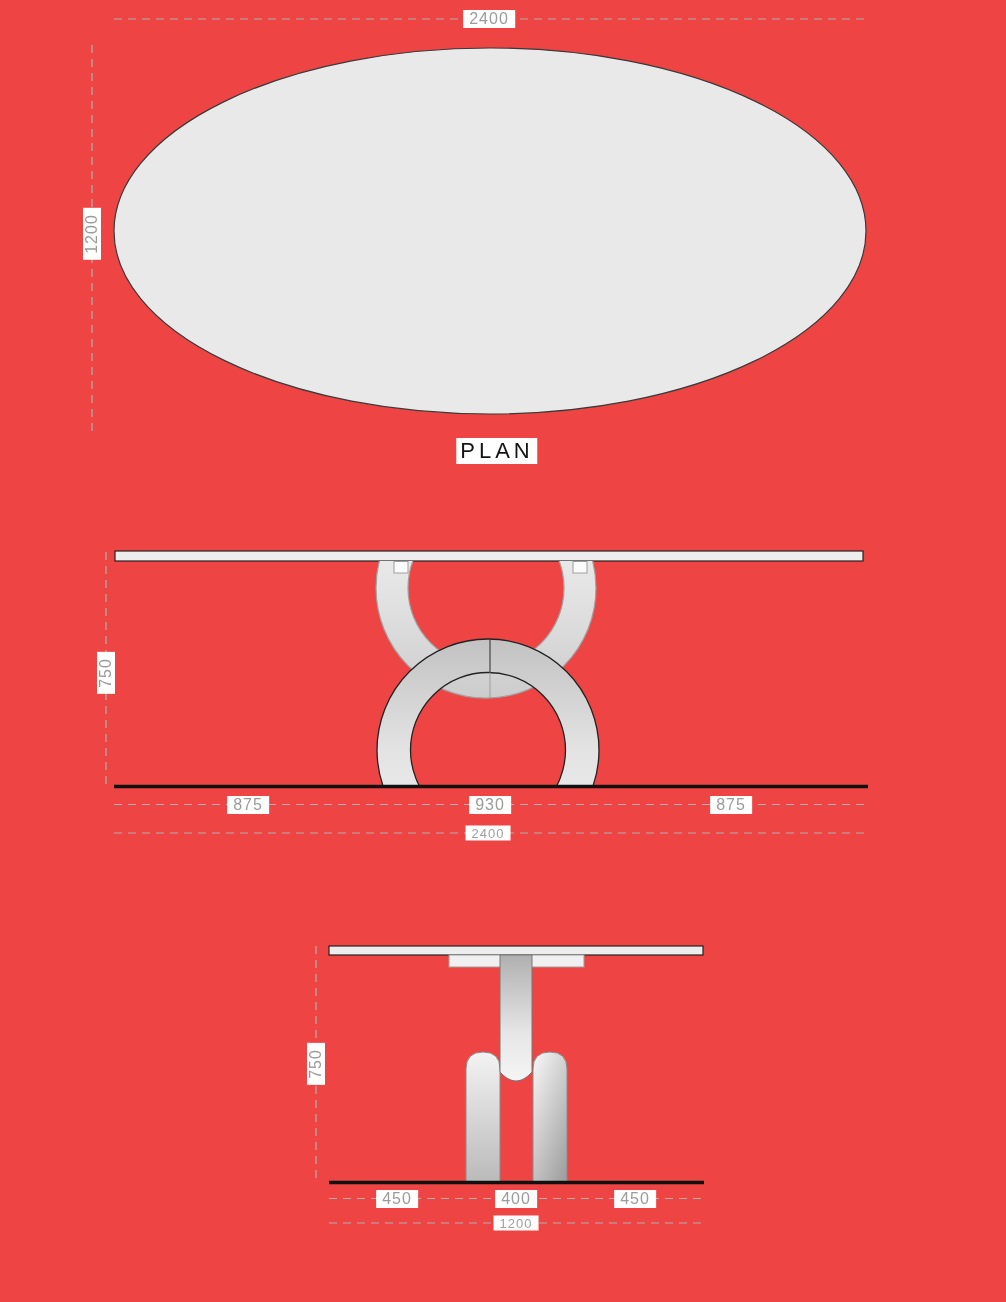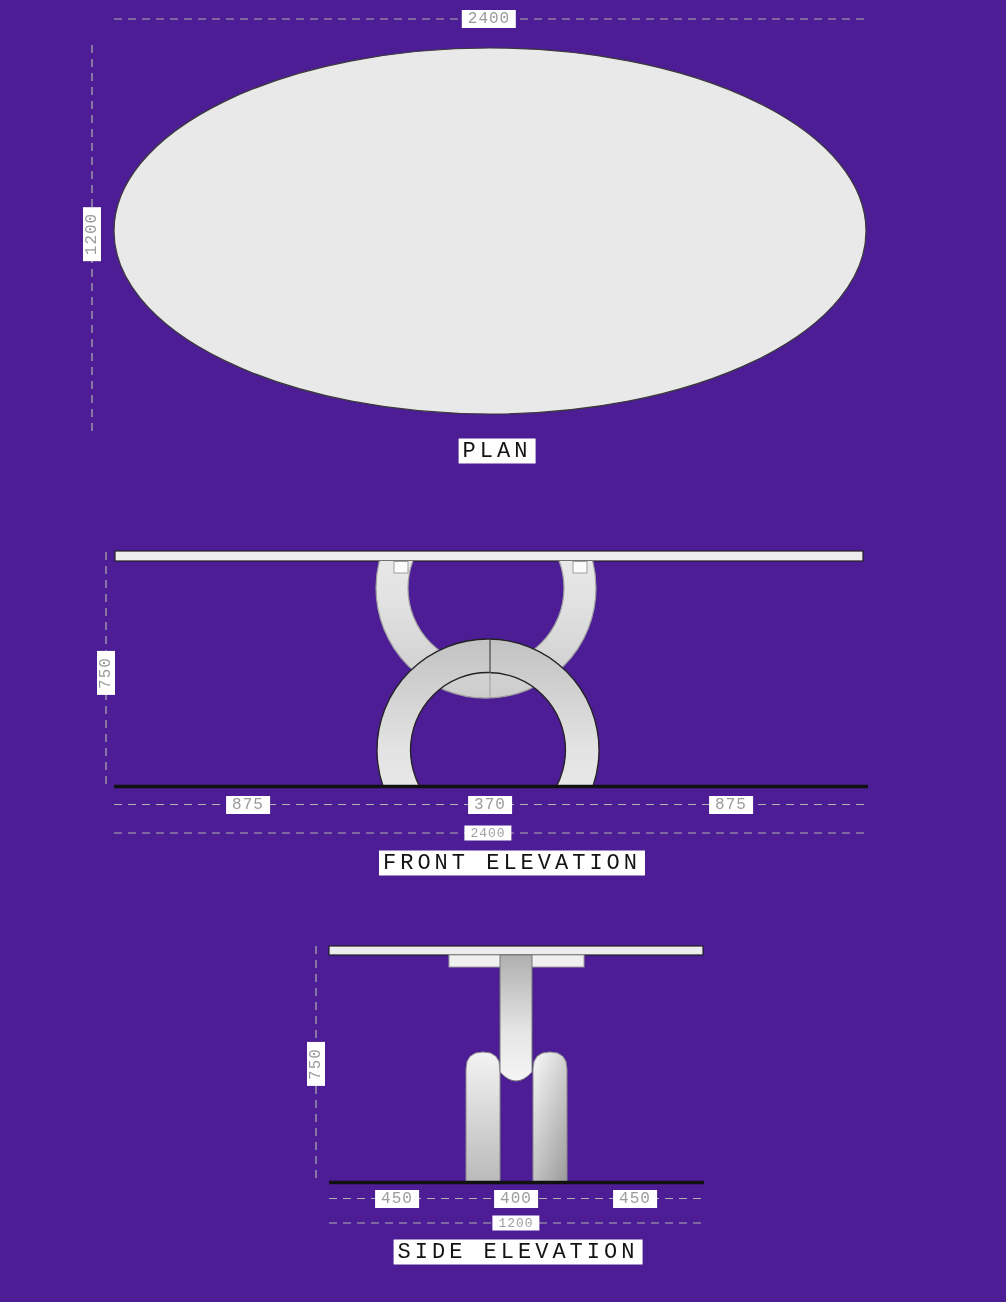--- a/index.html
+++ b/index.html
@@ -1,20 +1,20 @@
 <!DOCTYPE html>
 <html><head>
 <meta charset="utf-8">
 <style>
   html,body{margin:0;padding:0;background:#ffffff;}
   #sheet{
     position:relative;
     width:1006px;height:1302px;
-    background:#4c1d95;
-    font-family:Liberation Mono, monospace;
+    background:#ef4444;
+    font-family:Liberation Sans, sans-serif;
     overflow:hidden;
   }
   #drawing{position:absolute;left:0;top:0;}
   .dim-label{
     position:absolute;
     transform:translate(-50%,-50%);
     background:#ffffff;
     color:#9b9b9b;
     font-size:16px;
     line-height:1;
@@ -120,25 +120,23 @@
       <line x1="329" y1="1223" x2="704" y2="1223" stroke="#b0b0b0" stroke-width="1.2" stroke-dasharray="8 6"></line>
     </g>
   </svg>
 
   <div class="dim-label" style="left:489px;top:19px;">2400</div>
   <div class="dim-label vert" style="left:92px;top:234px;">1200</div>
   <div class="view-title" style="left:489px;top:451px;margin-left:8px;">PLAN</div>
 
   <div class="dim-label vert" style="left:106px;top:673px;">750</div>
   <div class="dim-label" style="left:248px;top:805px;">875</div>
-  <div class="dim-label" style="left:490px;top:805px;">370</div>
+  <div class="dim-label" style="left:490px;top:805px;">930</div>
   <div class="dim-label" style="left:731px;top:805px;">875</div>
   <div class="dim-label small" style="left:488px;top:833px;">2400</div>
-  <div class="view-title" style="left:512px;top:863px;">FRONT ELEVATION</div>
 
   <div class="dim-label vert" style="left:316px;top:1064px;">750</div>
   <div class="dim-label" style="left:397px;top:1199px;">450</div>
   <div class="dim-label" style="left:516px;top:1199px;">400</div>
   <div class="dim-label" style="left:635px;top:1199px;">450</div>
   <div class="dim-label small" style="left:516px;top:1223px;">1200</div>
-  <div class="view-title" style="left:518px;top:1252px;">SIDE ELEVATION</div>
 
 </div>
 
 </body></html>

